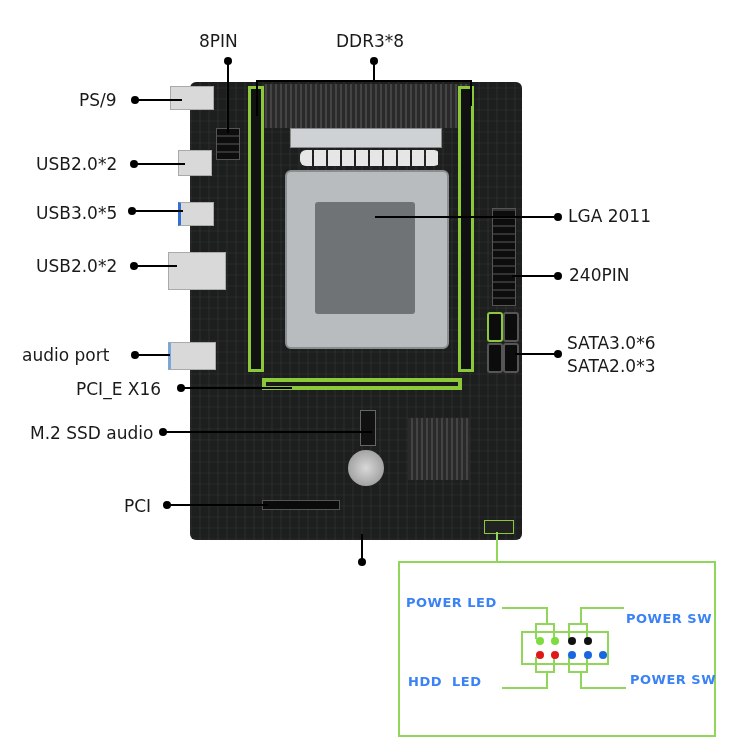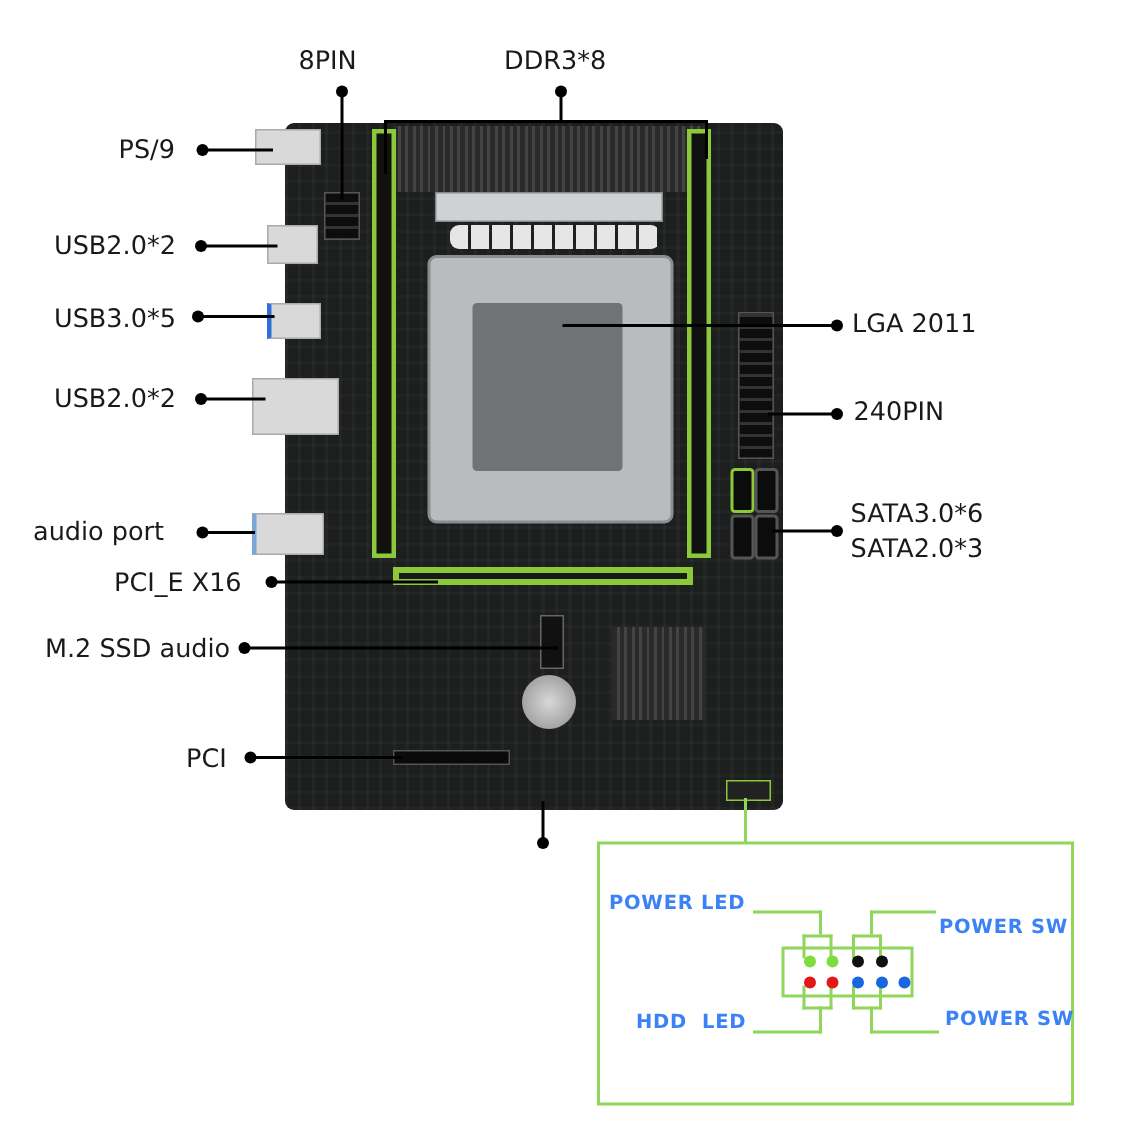--- a/index.html
+++ b/index.html
@@ -136,21 +136,21 @@
 <div class="lbl" style="left:567px;top:335px;">SATA3.0*6</div>
 <div class="lbl" style="left:567px;top:358px;">SATA2.0*3</div>
 <div class="dot" style="left:554px;top:350px;"></div>
 <div class="hl" style="left:515px;top:353px;width:42px;"></div>
 
 <div class="gl" style="left:496px;top:532px;width:2px;height:30px;"></div>
 
 <div class="panel">
   <div class="plbl" style="left:6px;top:32px;">POWER LED</div>
   <div class="plbl" style="left:226px;top:48px;">POWER SW</div>
-  <div class="plbl" style="left:24px;top:111px;white-space:pre;">HDD  LED</div>
+  <div class="plbl" style="left:8px;top:111px;white-space:pre;">HDD  LED</div>
   <div class="plbl" style="left:230px;top:109px;">POWER SW</div>
 
   <div class="gl" style="left:102px;top:44px;width:46px;height:2px;"></div>
   <div class="gl" style="left:146px;top:44px;width:2px;height:16px;"></div>
   <div class="gl" style="left:180px;top:44px;width:44px;height:2px;"></div>
   <div class="gl" style="left:180px;top:44px;width:2px;height:16px;"></div>
   <div class="gl" style="left:102px;top:124px;width:46px;height:2px;"></div>
   <div class="gl" style="left:146px;top:108px;width:2px;height:18px;"></div>
   <div class="gl" style="left:180px;top:124px;width:46px;height:2px;"></div>
   <div class="gl" style="left:180px;top:108px;width:2px;height:18px;"></div>

